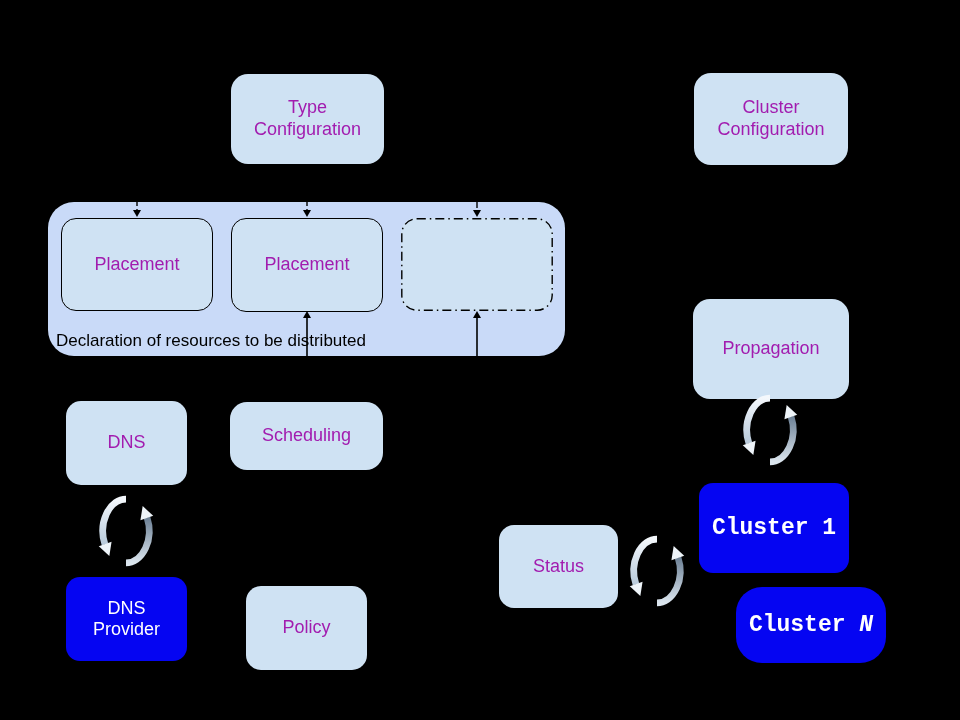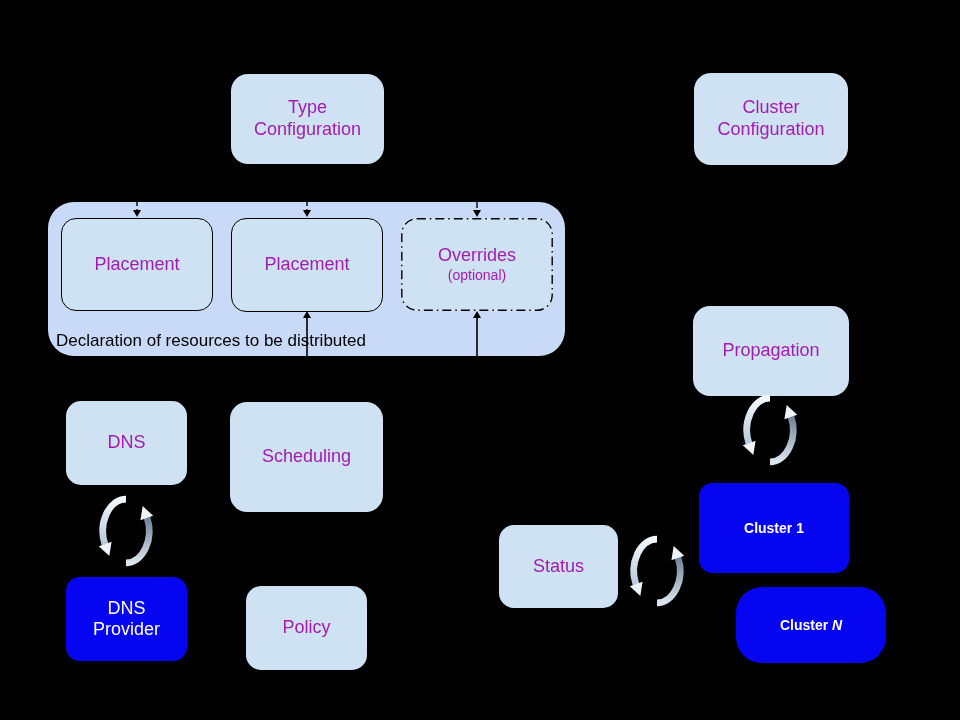--- a/index.html
+++ b/index.html
@@ -6,39 +6,39 @@
   #canvas{position:relative;width:960px;height:720px;background:#000;
           font-family:"Liberation Sans",sans-serif;overflow:hidden;}
 
   
   .box{position:absolute;display:flex;align-items:center;justify-content:center;
        text-align:center;box-sizing:border-box;}
   .node{background:#cfe2f3;border-radius:17px;color:#a21caf;font-size:18px;line-height:1.22;}
   .label{white-space:pre-line;}
   .bordered{border:1.3px solid #000;border-radius:15px;}
   .hl{background:#0505f2;color:#fff;border-radius:14px;font-size:18px;}
-  .hl-bold{font-weight:bold;font-size:14px;}
+  .hl-bold{font-weight:bold;font-size:23px;font-family:Liberation Mono, monospace;}
   .cl-idx.italic{font-style:italic;}
 
   
   #group{position:absolute;left:48px;top:202px;width:517px;height:154px;
          background:#c9daf8;border-radius:26px;}
   #caption{position:absolute;left:56px;top:331px;font-size:17px;color:#000;}
 
   
   #n-typecfg   {left:231px;top:74px; width:153px;height:90px;}
   #n-clustercfg{left:694px;top:73px; width:154px;height:92px;}
   #n-template  {left:61px; top:218px;width:152px;height:93px;}
   #n-placement {left:231px;top:218px;width:152px;height:94px;}
   #n-overrides {left:401px;top:218px;width:152px;height:93px;border-radius:15px;}
   #n-dns       {left:66px; top:401px;width:121px;height:84px;border-radius:15px;}
-  #n-scheduling{left:230px;top:402px;width:153px;height:110px;}
+  #n-scheduling{left:230px;top:402px;width:153px;height:68px;}
   #n-dnsprov   {left:66px; top:577px;width:121px;height:84px;}
   #n-policy    {left:246px;top:586px;width:121px;height:84px;border-radius:15px;}
-  #n-propagation{left:693px;top:306px;width:156px;height:90px;}
+  #n-propagation{left:693px;top:299px;width:156px;height:100px;}
   #n-status    {left:499px;top:525px;width:119px;height:83px;border-radius:15px;}
   #n-cluster1  {left:699px;top:483px;width:150px;height:90px;}
   #n-clustern  {left:736px;top:587px;width:150px;height:76px;border-radius:26px;}
 
   .ov-note{display:block;font-size:14px;}
   .od-border{position:absolute;left:0;top:0;width:100%;height:100%;}
 
   
   #connectors{position:absolute;left:0;top:0;width:960px;height:720px;pointer-events:none;}
   #connectors line.dashed {stroke:#000;stroke-width:1.4;stroke-dasharray:4 3;}
@@ -88,24 +88,20 @@
   <div class="box node bordered" id="n-template">
     <span class="label">Placement</span>
   </div>
   <div class="box node bordered" id="n-placement">
     <span class="label">Placement</span>
   </div>
   <div class="box node" id="n-overrides">
     <svg class="od-border" viewBox="0 0 152 93" preserveAspectRatio="none">
       <rect x="0.8" y="0.8" width="150.4" height="91.4" rx="15" fill="none" stroke="#000" stroke-width="1.4" stroke-dasharray="9 4 1.5 4"></rect>
     </svg>
-    <span class="label">
-      <span>Overrides</span>
-      <span class="ov-note">(optional)</span>
-    </span>
   </div>
 
   <div class="box node" id="n-dns">
     <span class="label">DNS</span>
   </div>
   <div class="box node" id="n-scheduling">
     <span class="label">Scheduling</span>
   </div>
   <div class="box hl" id="n-dnsprov">
     <span class="label">DNS

